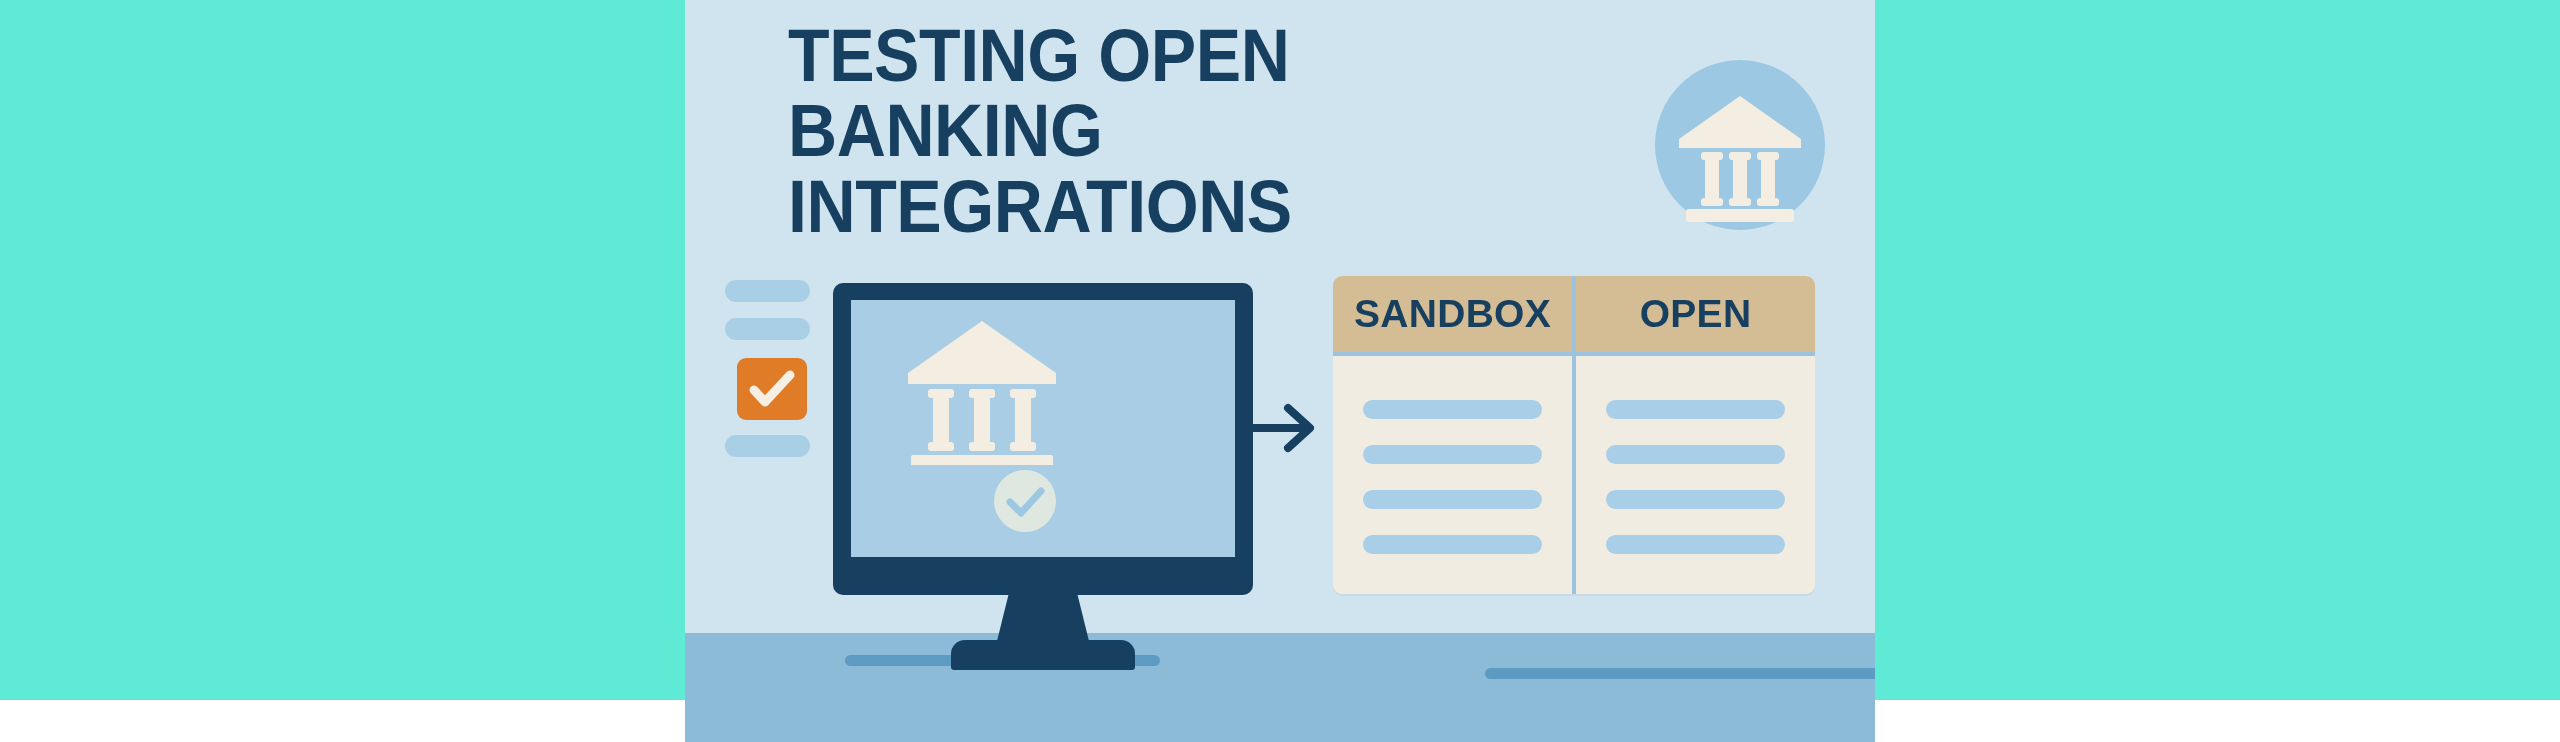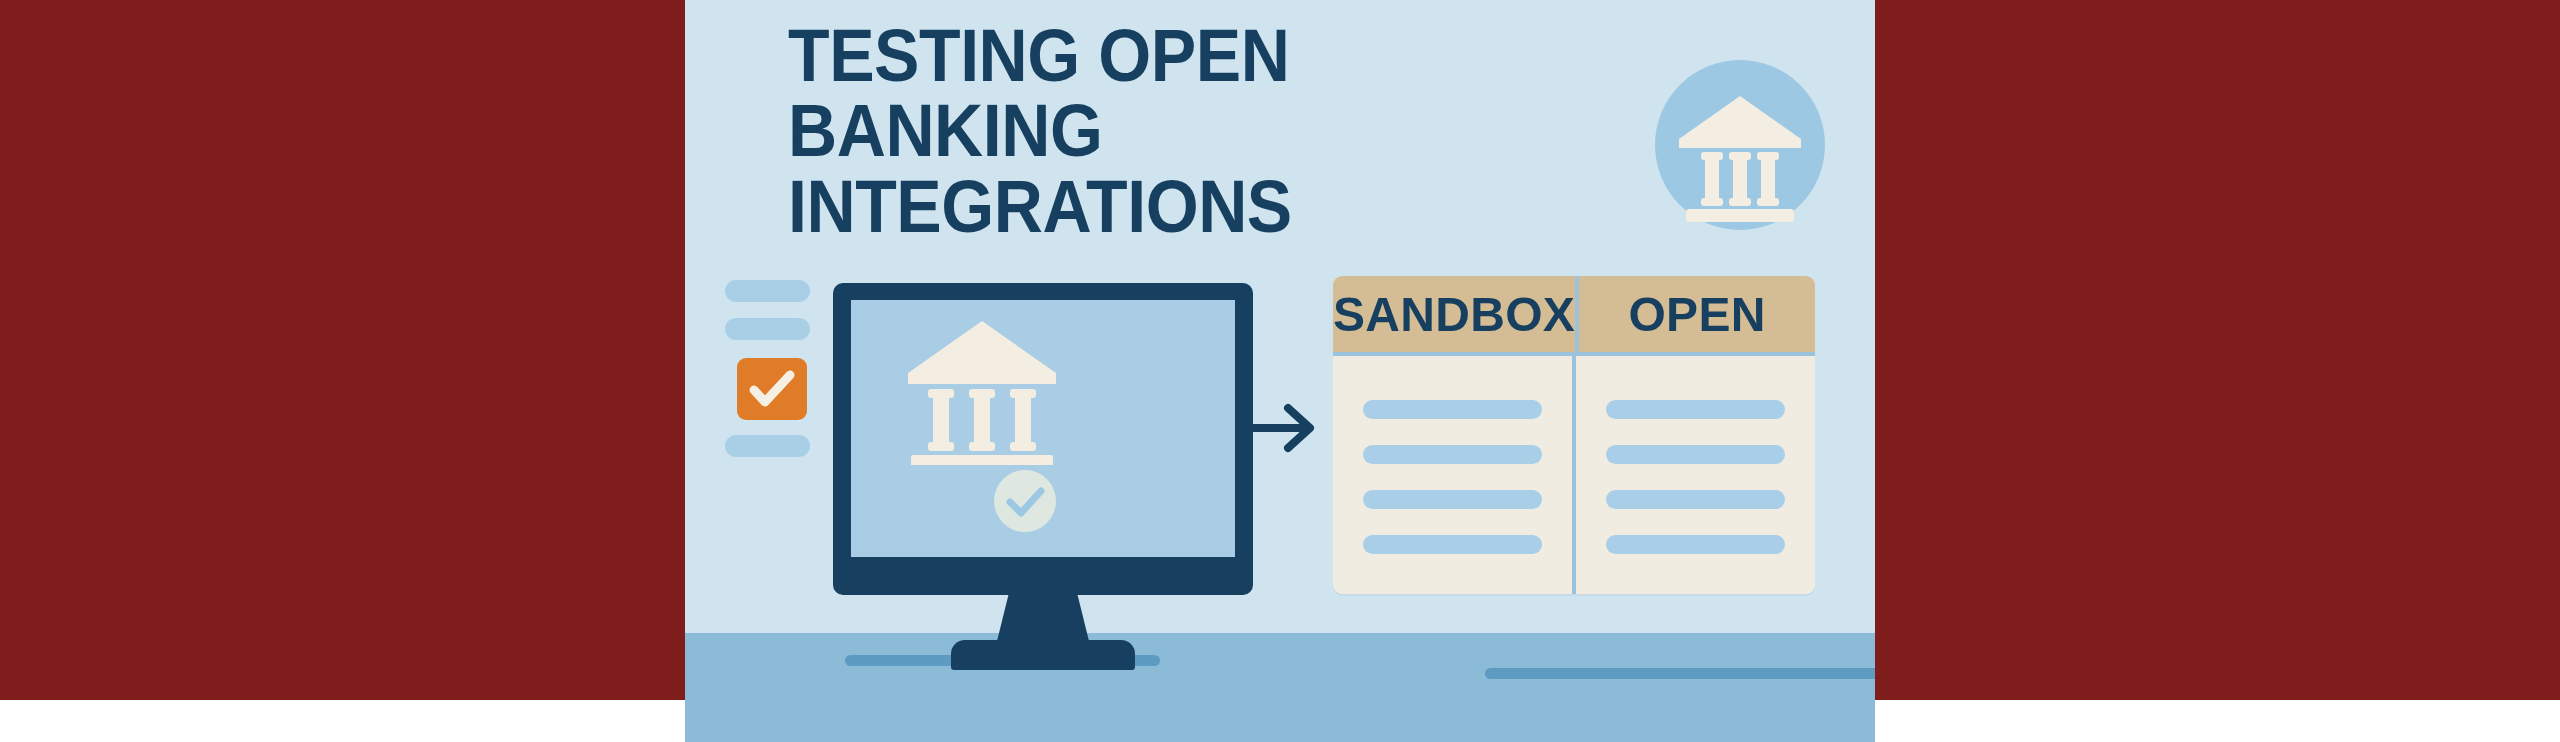--- a/index.html
+++ b/index.html
@@ -13,21 +13,21 @@
     height: 742px;
     font-family: "Liberation Sans", sans-serif;
     overflow: hidden;
   }
 
   
   #canvas {
     position: relative;
     width: 2560px;
     height: 700px;
-    background: #7f1d1d;
+    background: #5eead4;
   }
 
   
   #illustration {
     position: absolute;
     left: 685px;
     top: 0px;
     width: 1190px;
     height: 742px;
     background: #cfe4ef;
@@ -178,21 +178,21 @@
     background: #d4bd95;
     border-bottom: 4px solid #9cc3dd;
   }
   .card-head .col {
     flex: 1;
     display: flex;
     align-items: center;
     justify-content: center;
     color: #173f5f;
     font-weight: 700;
-    font-size: 48px;
+    font-size: 39px;
     letter-spacing: 0.3px;
   }
   .card-head .col:first-child { border-right: 4px solid #9cc3dd; }
 
   .card-body { display: flex; height: 242px; }
   .card-body .col {
     flex: 1;
     padding: 44px 30px 0 30px;
     box-sizing: border-box;
   }

